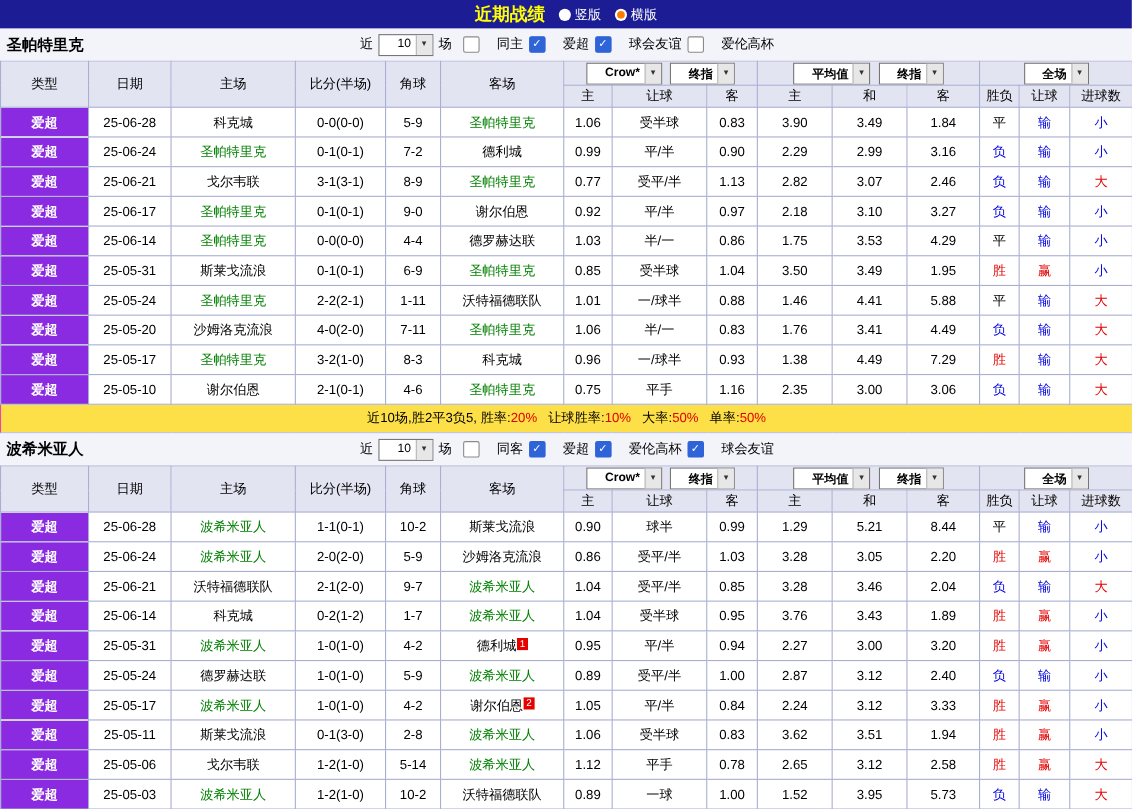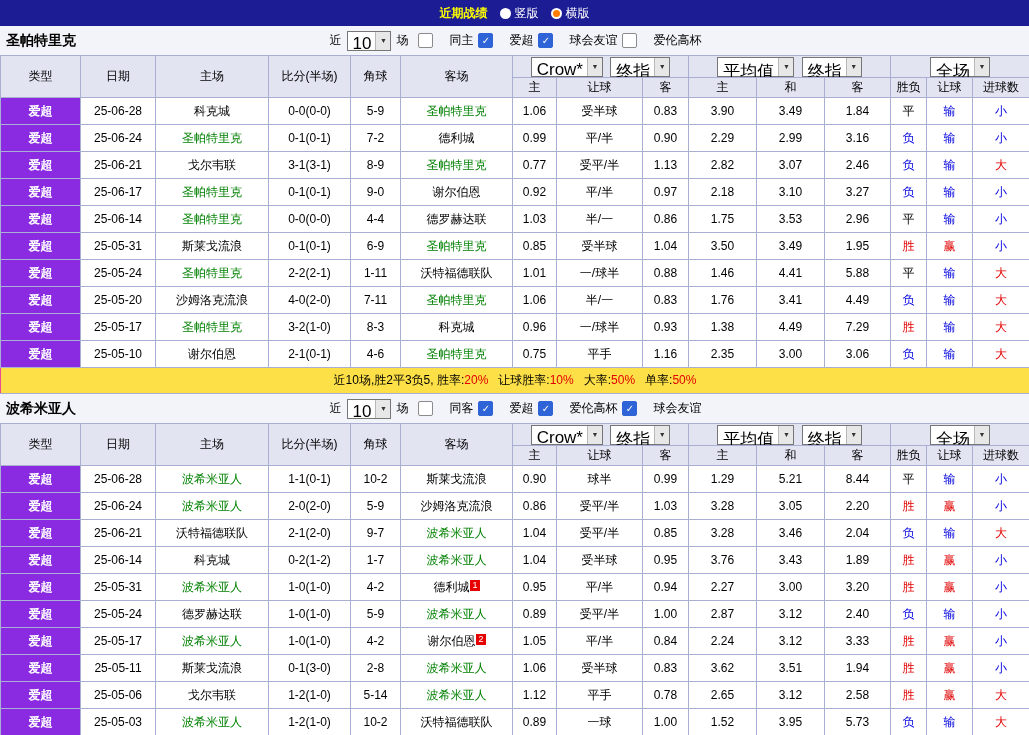--- a/index.html
+++ b/index.html
@@ -15,21 +15,21 @@
     height:26px;
     background:#1c1c94;
     display:flex;
     align-items:center;
     justify-content:center;
     gap:12px;
   }
   .topbar .title{
     color:#ffff00;
     font-weight:bold;
-    font-size:12px;
+    font-size:16px;
   }
   .radio-group{
     display:inline-flex;
     align-items:center;
     gap:4px;
     color:#fff;
     cursor:pointer;
   }
   .radio{
     width:11px;height:11px;
@@ -91,22 +91,23 @@
     display:inline-flex;
     align-items:stretch;
     border:1px solid #767676;
     background:#fff;
     height:18px;
     vertical-align:middle;
     cursor:pointer;
   }
   .sel .sel-txt{
     padding:2px 4px 0 5px;
-    font-size:17px;
+    font-size:11px;
     white-space:nowrap;
+    margin-left:11px;
   }
   .sel .sel-arr{
     width:14px;
     background:#e7e7e7;
     border-left:1px solid #b8b8b8;
     display:flex;
     align-items:center;
     justify-content:center;
     font-size:7px;
     color:#333;
@@ -124,21 +125,21 @@
     white-space:nowrap;
     padding:0;
   }
   thead th{
     background:#e3e4f2;
     font-weight:normal;
     font-size:12px;
   }
   tr.hdr-top th{ height:21px; }
   tr.hdr-sub th{ height:19px; }
-  .selcell{ vertical-align:middle; }
+  .selcell{ vertical-align:middle;font-weight:bold; }
   .selcell .sel{ margin:0 2px; }
   tbody td{ height:26px; background:#fff; }
   td.type-cell{
     background:#8a2be2;
     color:#fff;
     font-weight:bold;
   }
   .team-hl{ color:#008000; }
   .c-red{ color:#e10000; }
   .c-blue{ color:#0000e0; }
@@ -342,21 +343,21 @@
           <td>25-06-14</td>
           <td><span class="team-hl">圣帕特里克</span></td>
           <td>0-0(0-0)</td>
           <td>4-4</td>
           <td><span class="">德罗赫达联</span></td>
           <td>1.03</td>
           <td>半/一</td>
           <td>0.86</td>
           <td>1.75</td>
           <td>3.53</td>
-          <td>2.96</td>
+          <td>4.29</td>
           <td class="c-flat">平</td>
           <td class="c-blue">输</td>
           <td class="c-blue">小</td>
         </tr>
         <tr>
           <td class="type-cell">爱超</td>
           <td>25-05-31</td>
           <td><span class="">斯莱戈流浪</span></td>
           <td>0-1(0-1)</td>
           <td>6-9</td>

